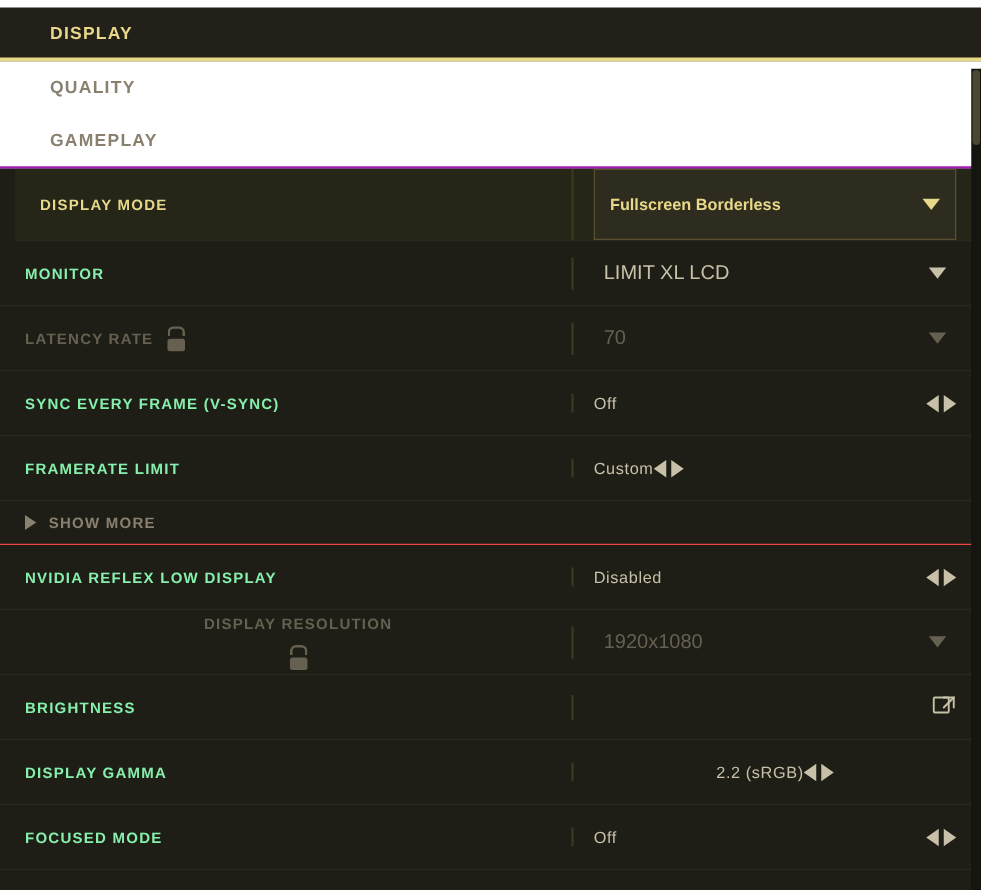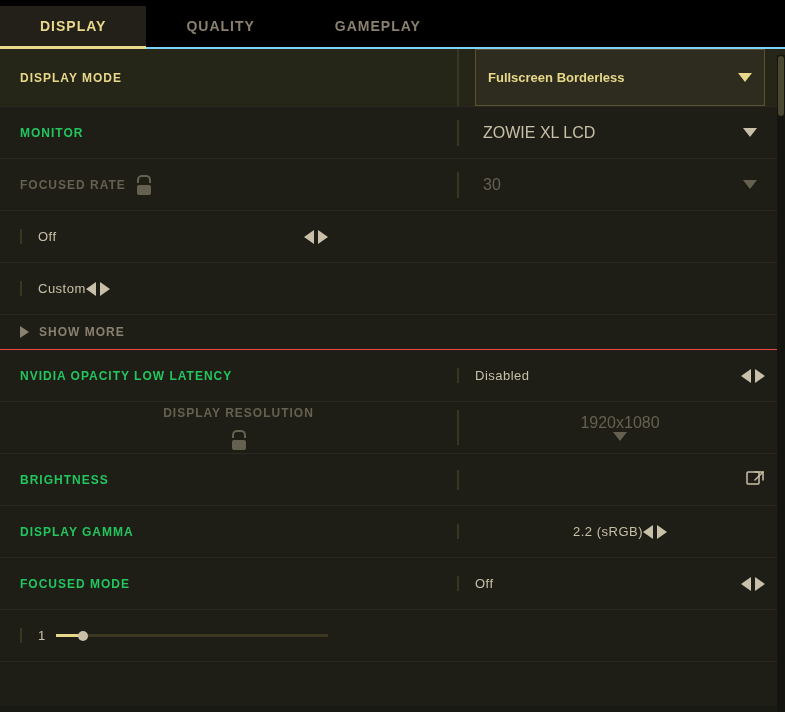--- a/index.html
+++ b/index.html
@@ -8,23 +8,24 @@
       width: 785px;
       height: 712px;
       background: #1a1a14;
       font-family: 'Arial', sans-serif;
       color: #c8c0a8;
       overflow: hidden;
     }
 
     .tabs {
       display: flex;
-      background: #000000;
-      border-bottom: 2px solid #7dd3fc;
+      background: #ffffff;
+      border-bottom: 2px solid #a21caf;
       padding-top: 4px;
+      flex-direction: column;
     }
 
     .tab {
       padding: 12px 40px;
       font-size: 14px;
       font-weight: bold;
       letter-spacing: 1px;
       text-transform: uppercase;
       cursor: pointer;
       color: #8a8070;
@@ -49,28 +50,29 @@
     .setting-row {
       display: flex;
       align-items: center;
       border-bottom: 1px solid #2a2820;
       min-height: 52px;
       padding: 0 20px;
     }
 
     .setting-row.highlighted {
       background: #252518;
+      margin-left: 12px;
     }
 
     .setting-label {
       flex: 1;
       font-size: 12px;
       font-weight: bold;
       letter-spacing: 1px;
-      color: #22c55e;
+      color: #86efac;
       display: flex;
       align-items: center;
       gap: 10px;
     }
 
     .setting-label.active-label {
       color: #e8d88a;
     }
 
     .setting-label.locked {
@@ -284,88 +286,90 @@
           <span>Fullscreen Borderless</span>
           <span class="arrow-down highlight"></span>
         </div>
       </div>
     </div>
 
     <div class="setting-row">
       <div class="setting-label">MONITOR</div>
       <div class="setting-control">
         <div class="dropdown-btn">
-          <span>ZOWIE XL LCD</span>
+          <span>LIMIT XL LCD</span>
           <span class="arrow-down"></span>
         </div>
       </div>
     </div>
 
     <div class="setting-row">
       <div class="setting-label locked" style="display:flex;align-items:center;gap:10px;">
-        <span>FOCUSED RATE</span>
+        <span>LATENCY RATE</span>
         <span class="lock-icon"></span>
       </div>
       <div class="setting-control">
         <div class="dropdown-btn" style="color:#666050;">
-          <span>30</span>
+          <span>70</span>
           <span class="arrow-down" style="border-top-color:#666050;"></span>
         </div>
       </div>
     </div>
 
     <div class="setting-row">
+      <div class="setting-label">SYNC EVERY FRAME (V-SYNC)</div>
       <div class="setting-control">
         <div style="display:flex;align-items:center;justify-content:space-between;width:290px;">
           <span class="setting-value">Off</span>
           <div class="nav-arrows">
             <div class="nav-arrow nav-arrow-left"></div>
             <div class="nav-arrow nav-arrow-right"></div>
           </div>
         </div>
       </div>
     </div>
 
     <div class="setting-row">
+      <div class="setting-label">FRAMERATE LIMIT</div>
       <div class="setting-control">
         <div style="display:flex;align-items:center;justify-content:flex-start;width:290px;">
           <span class="setting-value">Custom</span>
           <div class="nav-arrows">
             <div class="nav-arrow nav-arrow-left"></div>
             <div class="nav-arrow nav-arrow-right"></div>
           </div>
         </div>
       </div>
     </div>
 
     <div class="show-more-row">
       <div class="triangle-right"></div>
       <span>SHOW MORE</span>
     </div>
 
     <div class="setting-row">
-      <div class="setting-label">NVIDIA OPACITY LOW LATENCY</div>
+      <div class="setting-label">NVIDIA REFLEX LOW DISPLAY</div>
       <div class="setting-control">
         <div style="display:flex;align-items:center;justify-content:space-between;width:290px;">
           <span class="setting-value">Disabled</span>
           <div class="nav-arrows">
             <div class="nav-arrow nav-arrow-left"></div>
             <div class="nav-arrow nav-arrow-right"></div>
           </div>
         </div>
       </div>
     </div>
 
     <div class="setting-row">
       <div class="setting-label locked" style="display:flex;align-items:center;gap:10px;flex-direction:column;">
         <span>DISPLAY RESOLUTION</span>
         <span class="lock-icon"></span>
       </div>
       <div class="setting-control">
-        <div class="dropdown-btn" style="color:#666050;flex-direction:column;">
+        <div class="dropdown-btn" style="color:#666050;">
           <span>1920x1080</span>
           <span class="arrow-down" style="border-top-color:#666050;"></span>
         </div>
       </div>
     </div>
 
     <div class="setting-row">
       <div class="setting-label">BRIGHTNESS</div>
       <div class="setting-control">
         <div style="display:flex;align-items:center;justify-content:flex-end;width:290px;">

